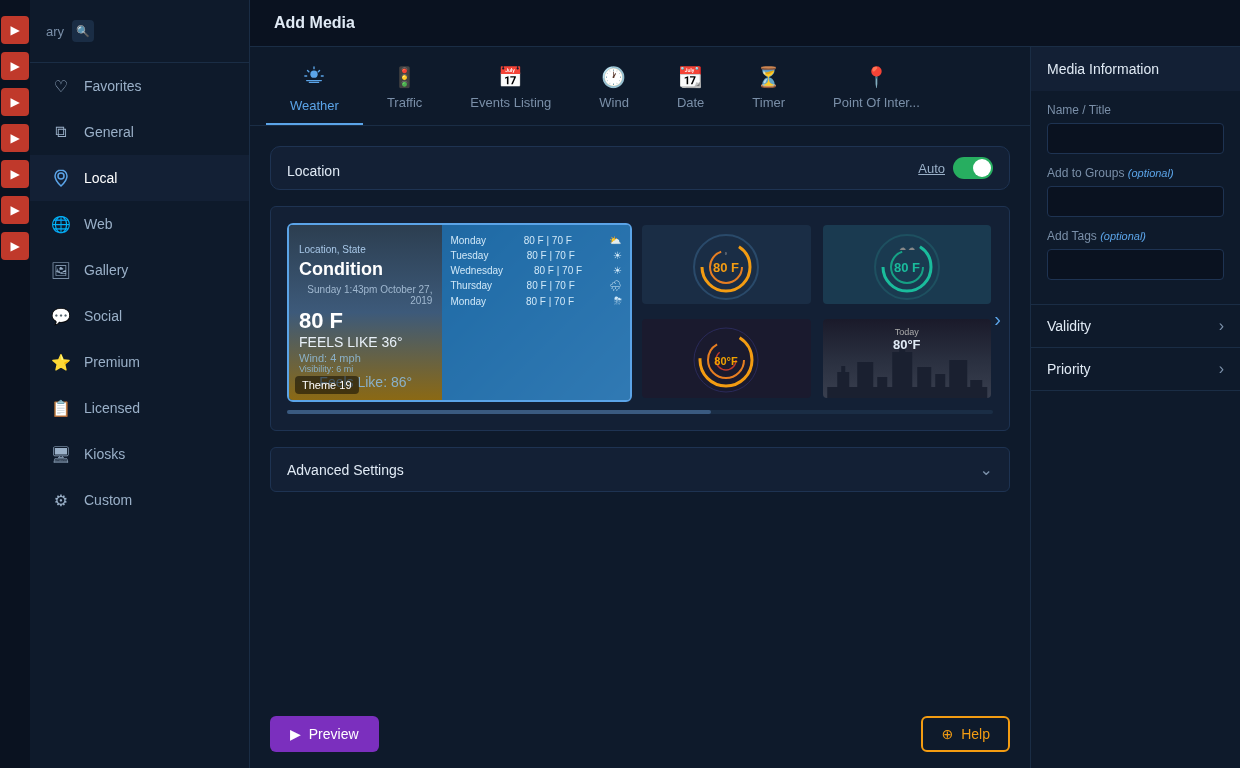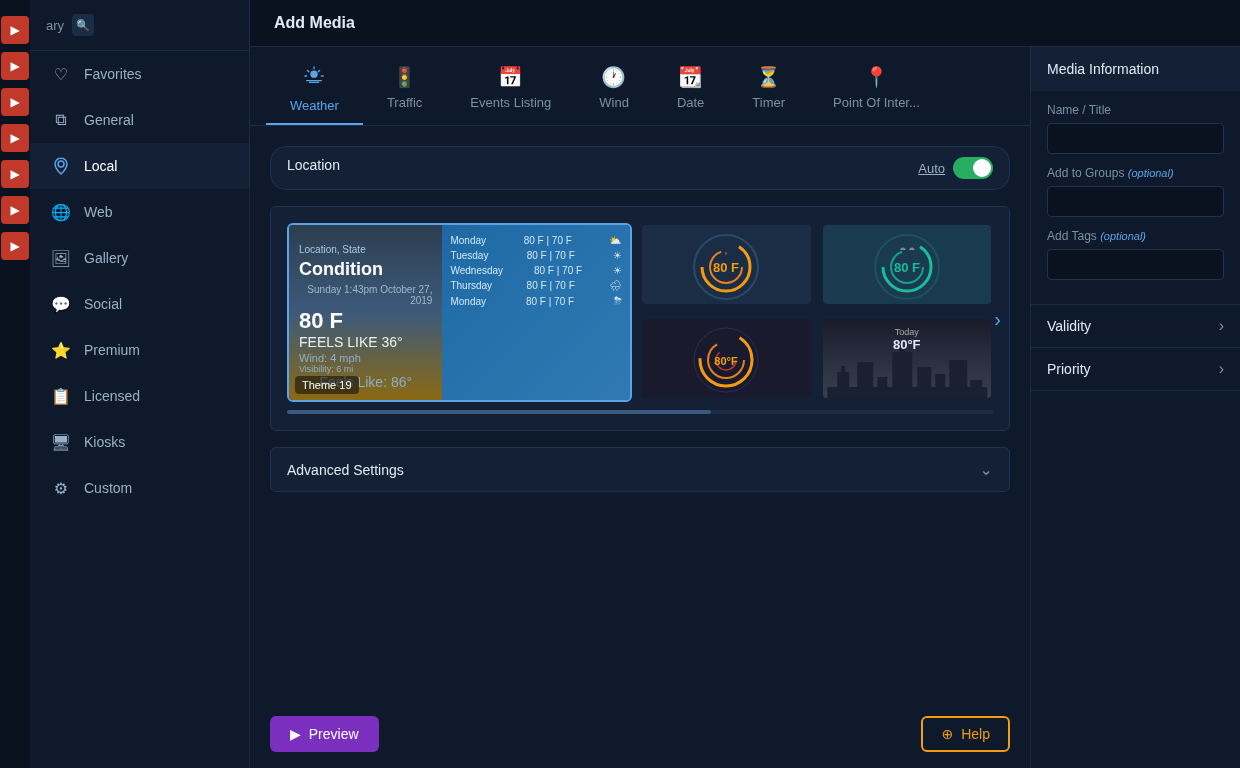--- a/index.html
+++ b/index.html
@@ -40,21 +40,21 @@
     
     .sidebar {
       width: 220px;
       background: #0e1a2b;
       border-right: 1px solid #1a2d45;
       display: flex;
       flex-direction: column;
       flex-shrink: 0;
     }
     .sidebar-header {
-      padding: 14px 16px;
+      padding: 20px 16px;
       font-size: 13px;
       color: #7a8fa8;
       border-bottom: 1px solid #1a2d45;
       display: flex;
       align-items: center;
       gap: 8px;
     }
     .sidebar-search {
       width: 22px; height: 22px;
       background: #1a2d45;
@@ -143,24 +143,24 @@
       border-bottom-color: #5ba4e8;
     }
     .tab-item .tab-icon {
       font-size: 20px;
     }
 
     
     .location-bar {
       background: #132035;
       border: 1px solid #1e3352;
-      border-radius: 16px;
+      border-radius: 10px;
       padding: 10px 16px;
       display: flex;
-      align-items: flex-start;
+      align-items: flex-end;
       justify-content: space-between;
     }
     .location-label {
       font-size: 14px;
       color: #e0eaf5;
     }
     .auto-toggle {
       display: flex;
       align-items: center;
       gap: 8px;

